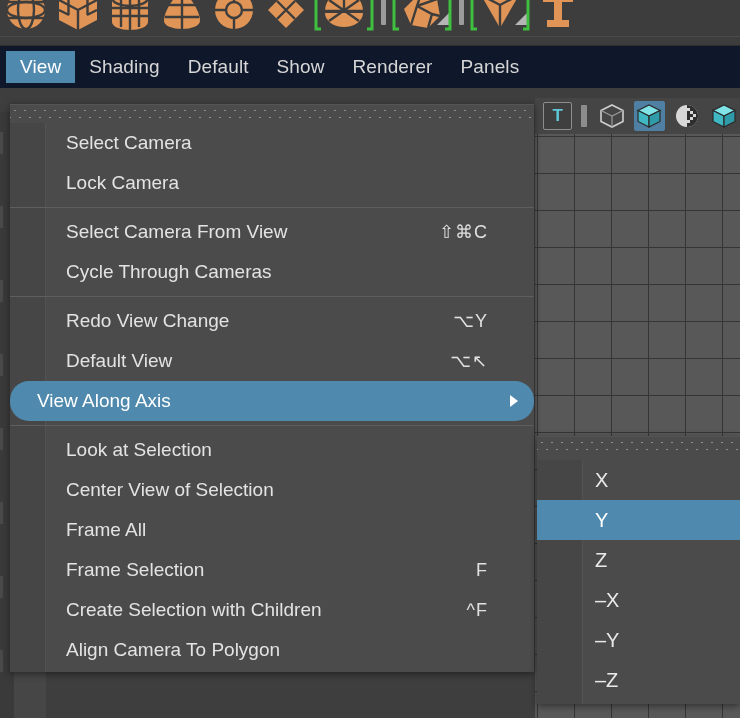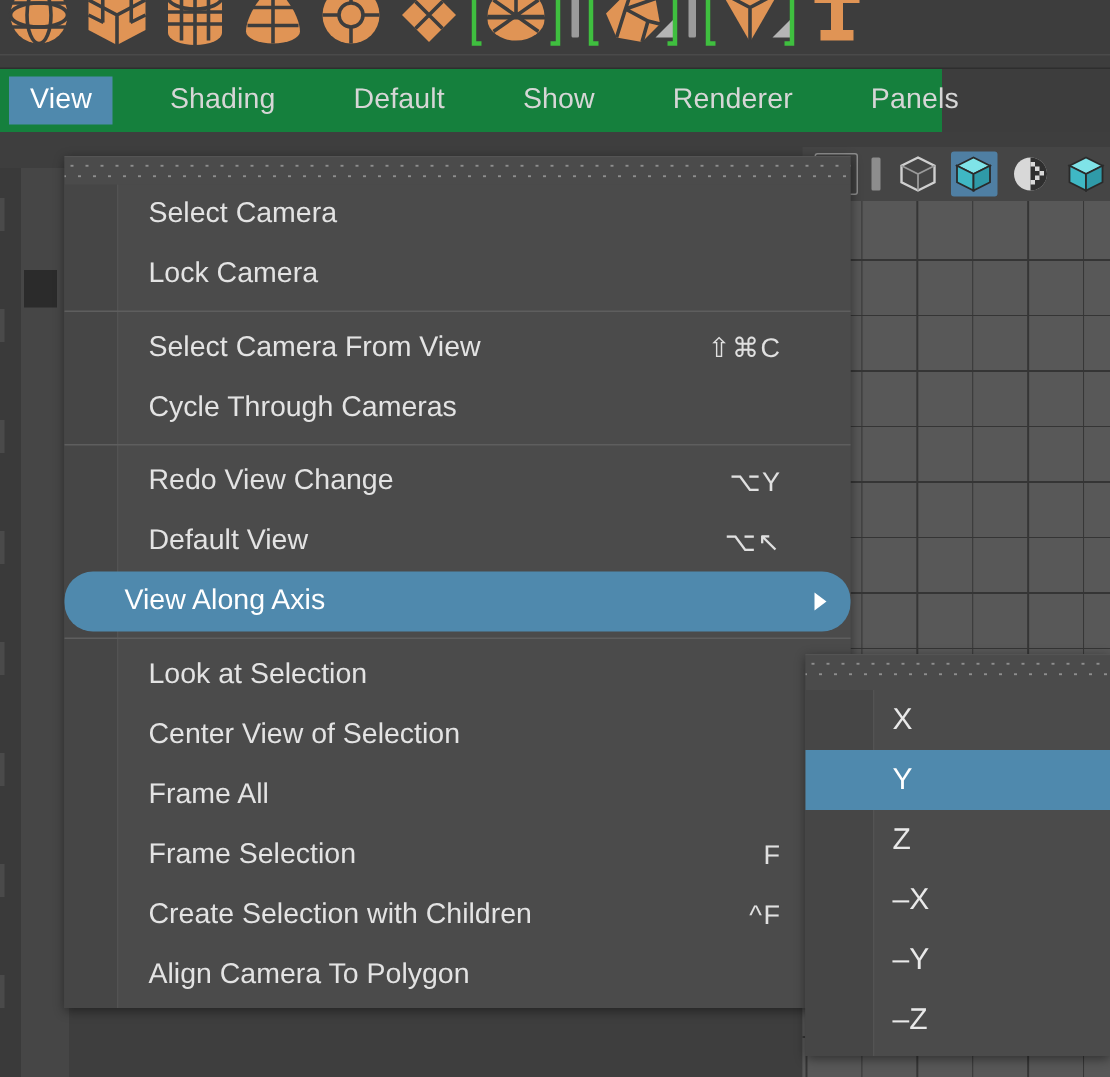--- a/index.html
+++ b/index.html
@@ -30,23 +30,23 @@
   .shelf-under {
     position: absolute; left: 0; bottom: 0; width: 740px; height: 10px;
     background: #3d3d3d; border-top: 1px solid #4a4a4a;
   }
   .shelf-bottomline {
     position: absolute; left: 0; top: 45px; width: 740px; height: 1px; background: #2e2e2e;
   }
 
   
   .menubar {
-    position: absolute; left: 0; top: 46px; width: 628px; height: 42px;
-    background: #15803d;
-    display: flex; align-items: center; gap: 24px;
+    position: absolute; left: 0; top: 46px; width: 740px; height: 42px;
+    background: #0f172a;
+    display: flex; align-items: center;
   }
   .menubar-item {
     height: 32px; padding: 0 14px;
     display: flex; align-items: center;
     color: #d6d6d6; font-size: 19px; letter-spacing: .1px;
     white-space: nowrap;
   }
   .menubar-item:first-child { margin-left: 6px; }
   .menubar-item.active { background: #4f89ad; color: #ffffff; }
 
@@ -108,21 +108,20 @@
     background-position: 0 3px, 5px 10px;
     background-repeat: repeat-x, repeat-x;
   }
 
   
   .menu-panel {
     position: absolute; left: 10px; top: 104px; width: 524px;
     background: #4b4b4b;
     border-top: 1px solid #545454;
     box-shadow: 0 2px 7px rgba(0,0,0,.45);
-    margin-left: 33px;
   }
   .menu-tear { height: 18px; background-color: #4b4b4b; }
   .menu-body { position: relative; background: #4b4b4b; padding-bottom: 2px; }
   .menu-gutter {
     position: absolute; left: 0; top: 0; width: 36px; bottom: 0;
     background: #464646;
     border-right: 1px solid #535353;
   }
   .menu-items { position: relative; margin-left: 37px; }
   .menu-row {
@@ -420,21 +419,21 @@
           <div class="menu-row">
           <span class="menu-label">Redo View Change</span>
           <span class="menu-accel">⌥Y</span>
 
         </div>
           <div class="menu-row">
           <span class="menu-label">Default View</span>
           <span class="menu-accel">⌥↖</span>
 
         </div>
-          <div class="menu-row hl" style="margin-left:-37px;padding-left:40px;border-radius:19px;">
+          <div class="menu-row hl" style="margin-left:-37px;padding-left:27px;border-radius:19px;">
           <span class="menu-label">View Along Axis</span>
 
           <span class="menu-arrow"></span>
         </div>
           <div class="menu-sep menu-sep-full"></div>
           <div class="menu-row">
           <span class="menu-label">Look at Selection</span>
 
         </div>
           <div class="menu-row">

